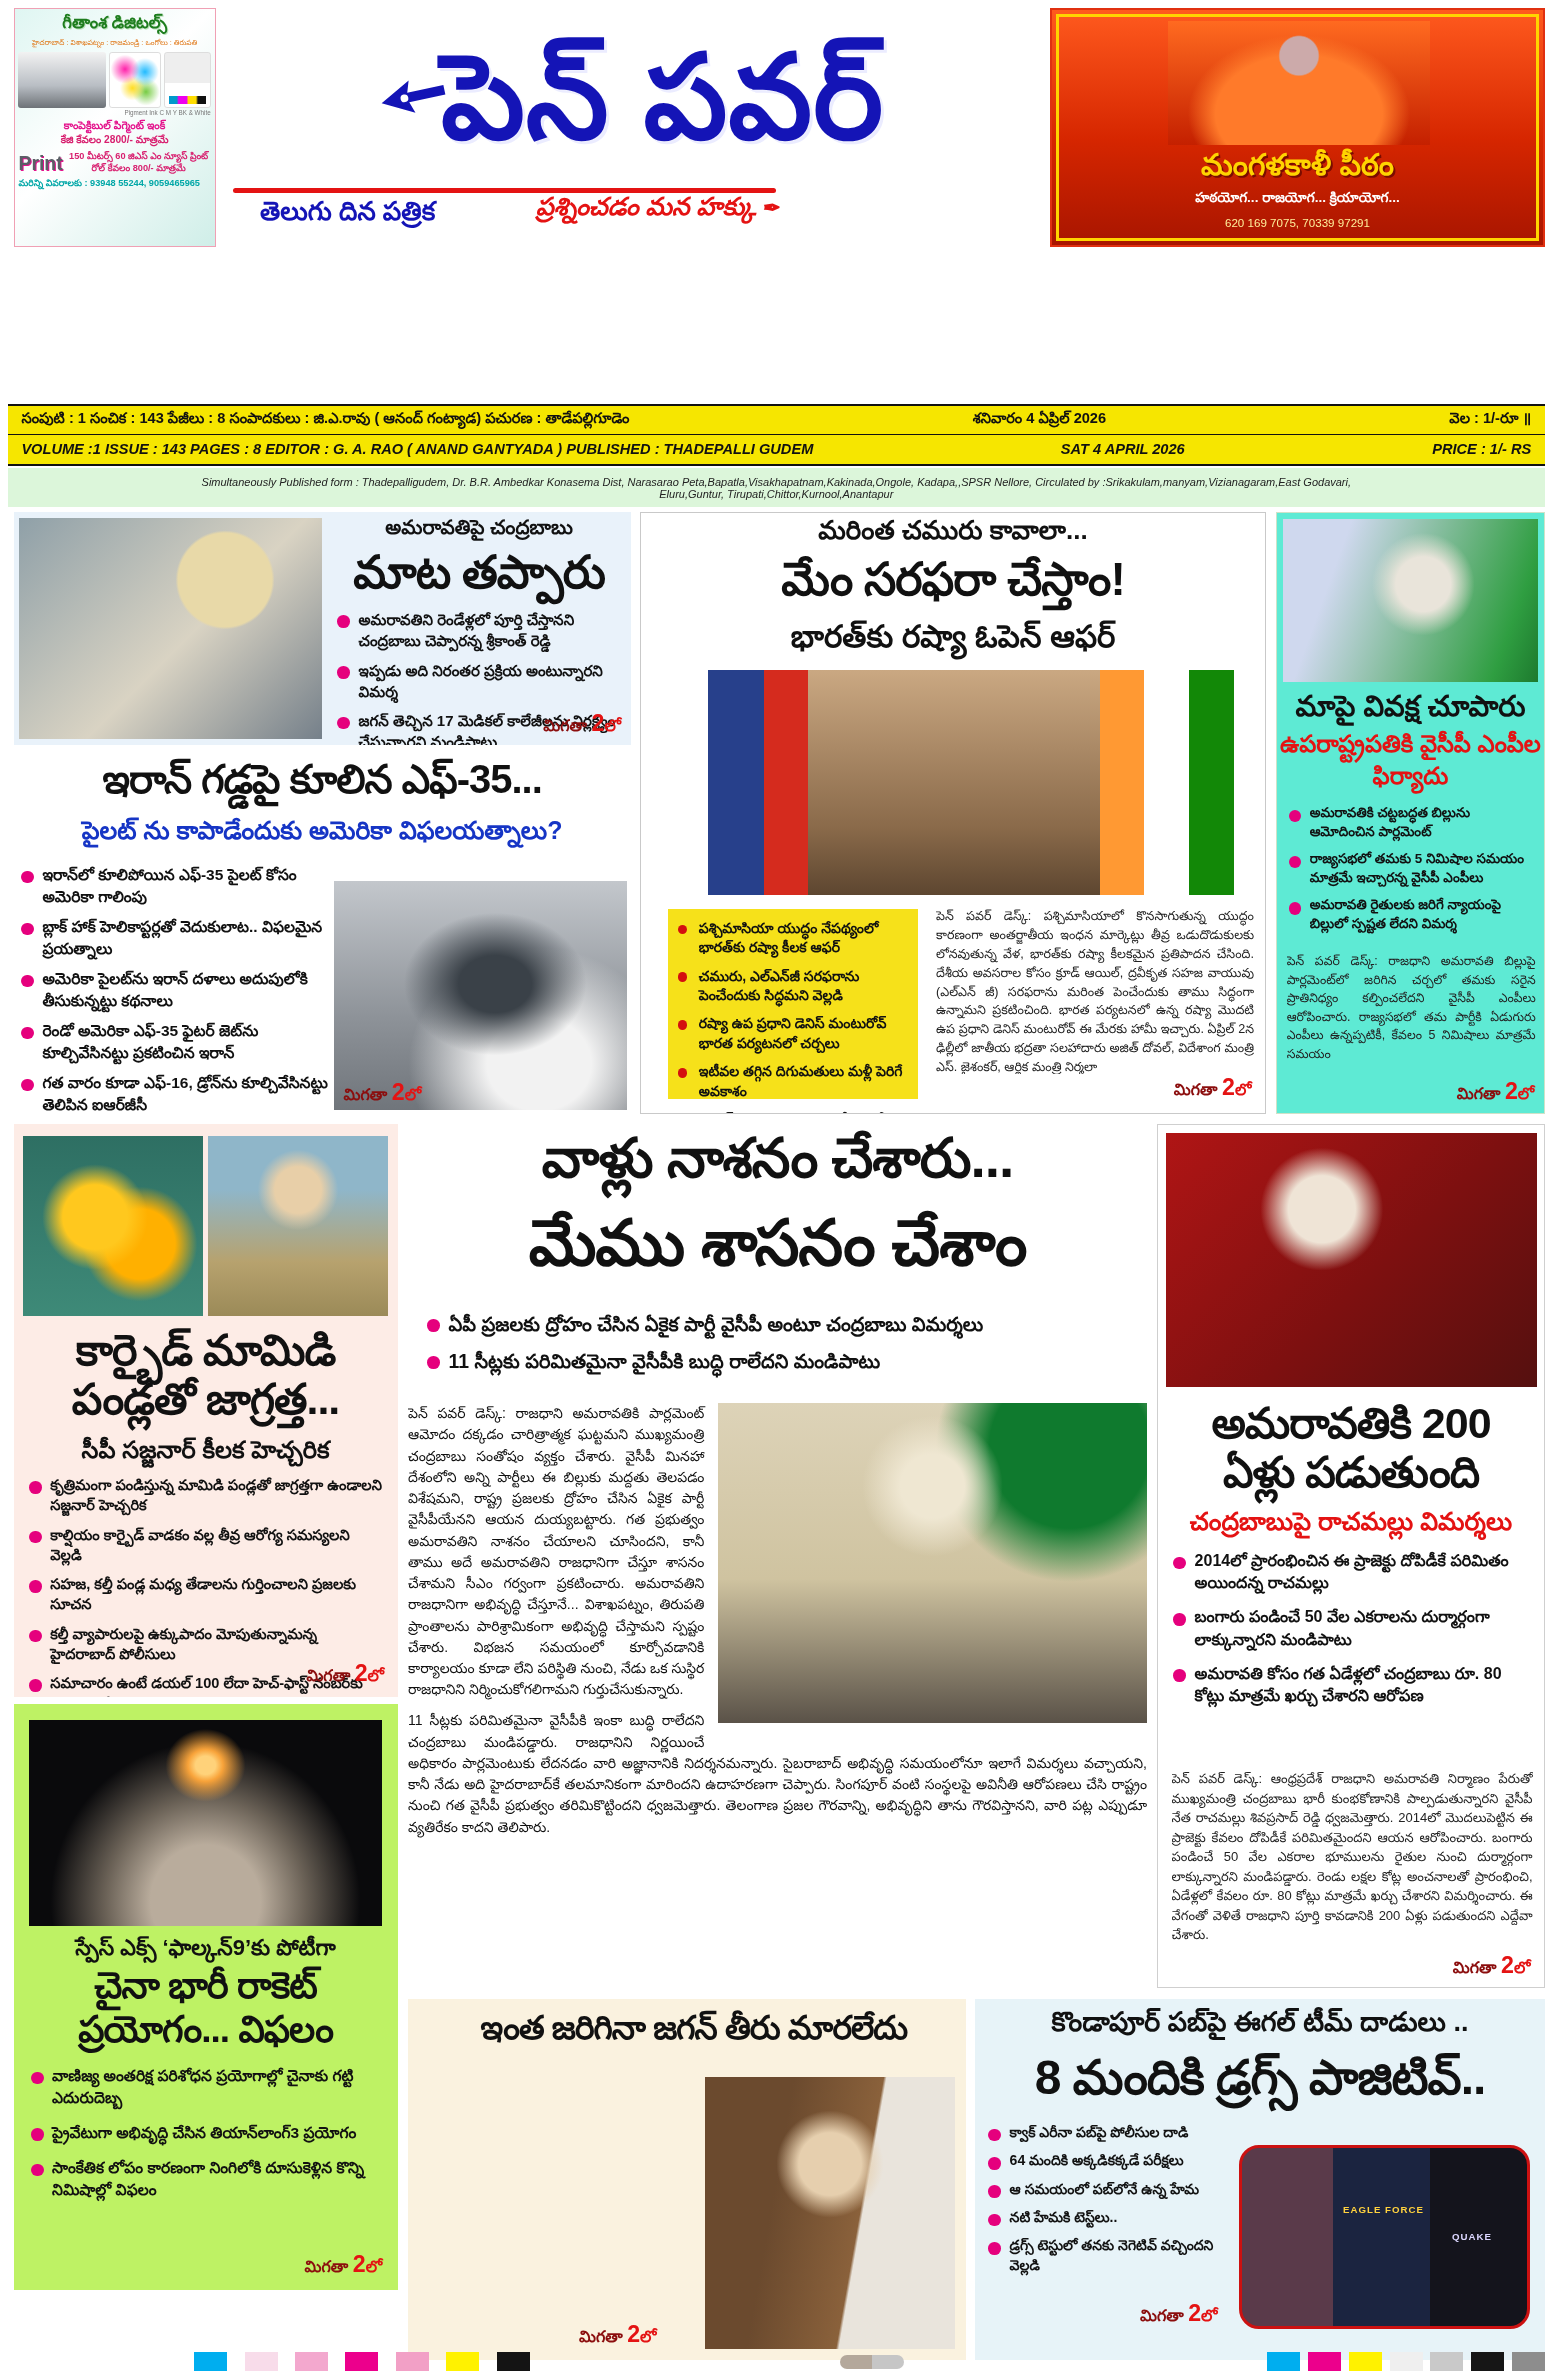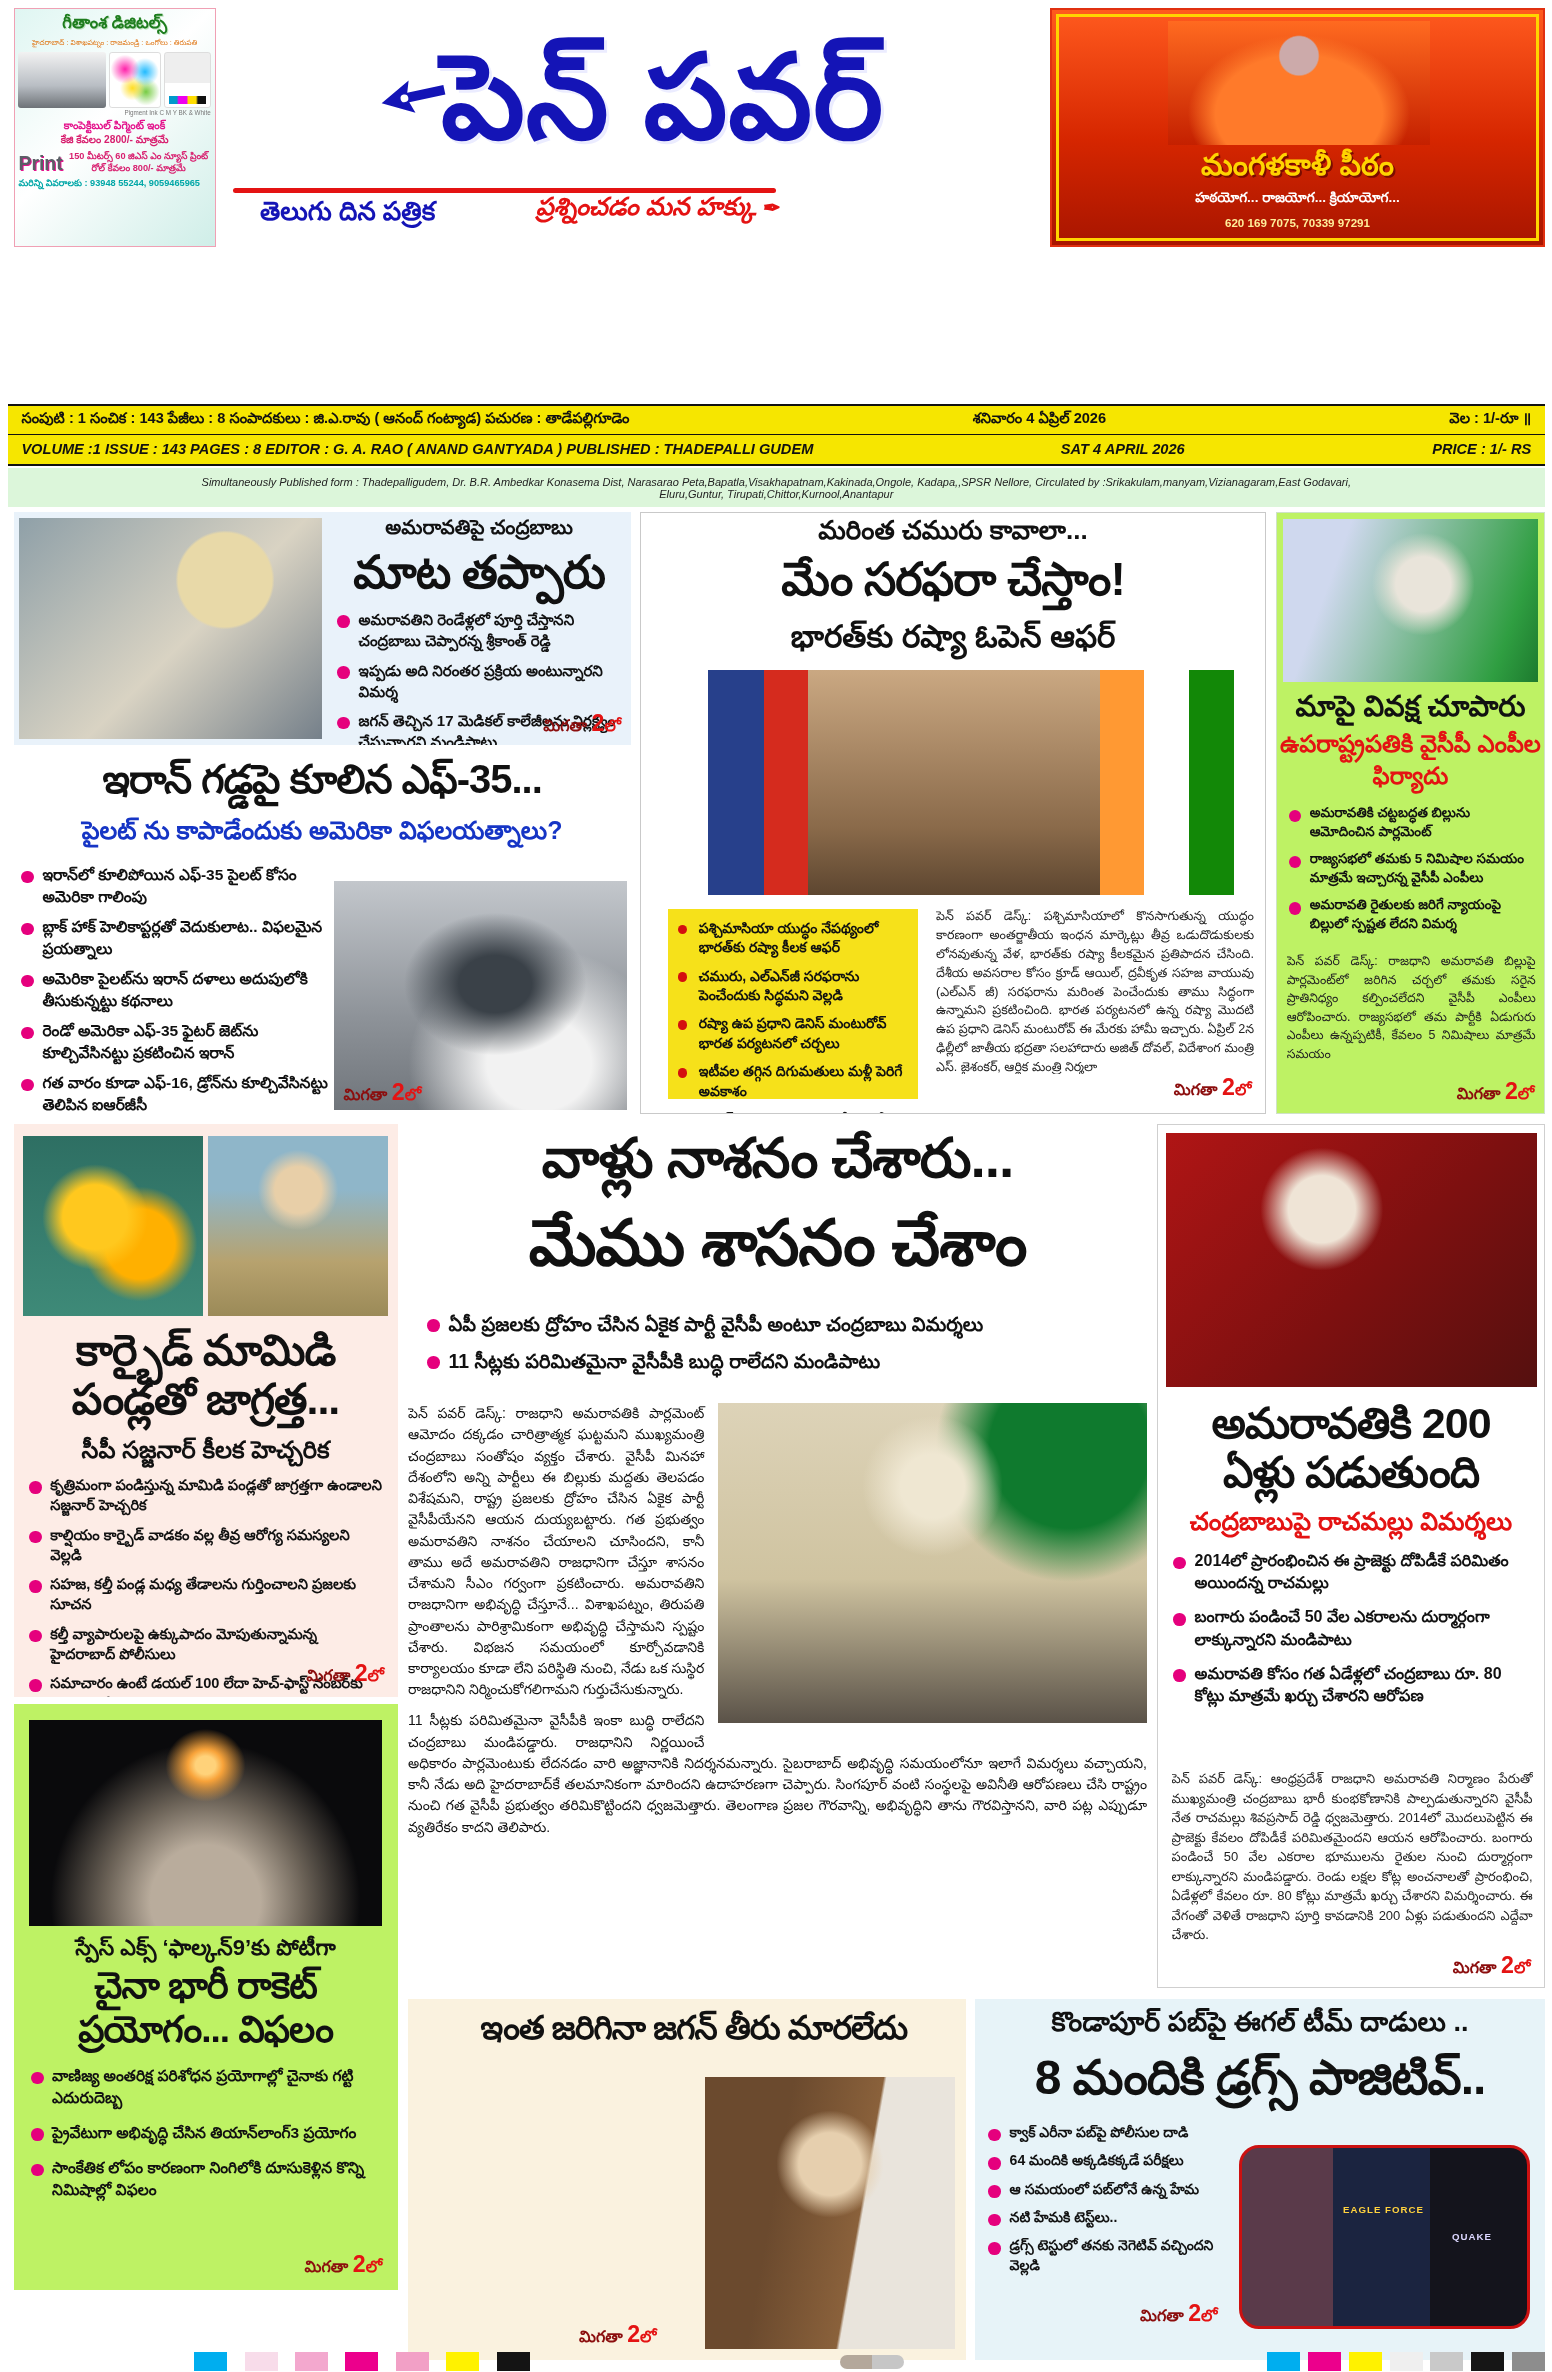--- a/index.html
+++ b/index.html
@@ -43,21 +43,21 @@
   .right-ad{left:1050px;top:7.8px;width:495px;height:239px;border:2.9px solid #e03010;box-sizing:border-box;
             background:linear-gradient(180deg,#ff5a1e,#d62600 55%,#a81500);padding:3.9px}
   .right-ad .frame{position:absolute;inset:3.9px;border:3.9px solid #ffd400}
   .ph-guru{position:absolute;left:116px;top:11.6px;width:262px;height:124px;
            background:radial-gradient(circle at 50% 28%,#caa 12%,transparent 13%),
                       radial-gradient(ellipse at 50% 75%,#ff7a2a 45%,transparent 60%),
                       linear-gradient(180deg,#ff6a20,#c42000)}
   .right-ad .t{position:absolute;left:0;right:0;top:138px;text-align:center;font-size:30px;font-weight:900;color:#ffd400;
                text-shadow:1.9px 1.9px 0 #7a0c00}
   .right-ad .tg{position:absolute;left:0;right:0;top:180px;text-align:center;font-size:13.6px;font-weight:700;color:#fff}
-  .right-ad .phn{position:absolute;left:0;right:0;top:206px;text-align:center;font-size:11.6px;font-weight:700;color:#ffef9a}
+  .right-ad .phn{position:absolute;left:0;right:0;top:206px;text-align:center;font-size:11.6px;font-weight:400;color:#ffef9a}
 
   
   .infobar{left:7.8px;top:404px;width:1537px;height:62px;background:#f6e600;border-top:2.9px solid #111;border-bottom:2.9px solid #111;box-sizing:border-box}
   .infobar .r1,.infobar .r2{display:flex;justify-content:space-between;align-items:center;height:28px;padding:0 13.6px}
   .infobar .r1{border-bottom:1.9px solid #111;font-size:14.6px;font-weight:700}
   .infobar .r2{font-size:14.6px;font-weight:700;font-style:italic}
   .distbar{left:7.8px;top:468px;width:1537px;height:39px;background:#dcf6da;font-style:italic;font-size:11px;
            display:flex;flex-direction:column;justify-content:center;text-align:center;color:#222}
 
   
@@ -96,21 +96,21 @@
   .a-ru .sub{font-size:31px;font-weight:700;text-align:center;margin-top:1.9px}
   .ph-meet{position:absolute;left:33px;top:157px;width:560px;height:225px;
       background:linear-gradient(90deg,#fff 0 6%,#27408b 6% 16%,#d52b1e 16% 24%,transparent 24%),
                  linear-gradient(90deg,transparent 0 76%,#f93 76% 84%,#fff 84% 92%,#128807 92% 100%),
                  linear-gradient(180deg,#caa882,#8a6a4a 70%,#5d4630)}
   .ybox{position:absolute;left:27px;top:396px;width:250px;height:190px;background:#f6e11a;padding:9.7px 7.8px;box-sizing:border-box}
   .ybox ul{font-size:14px}
   .a-ru .body-txt{position:absolute;left:295px;top:394px;width:318px;height:167px;overflow:hidden;font-size:12.6px}
   .a-ru .more{position:absolute;right:13.6px;bottom:9.7px}
 
-  .a-ycp{left:1276px;top:512px;width:269px;height:602px;background:#bef264;border:1px solid #cfe2c8;box-sizing:border-box}
+  .a-ycp{left:1276px;top:512px;width:269px;height:602px;background:#5eead4;border:1px solid #cfe2c8;box-sizing:border-box}
   .ph-ycp{position:absolute;left:5.8px;top:5.8px;width:255px;height:163px;
       background:radial-gradient(circle at 55% 40%,#e9e4da 16%,transparent 30%),
                  linear-gradient(110deg,#cfd8ee 0 22%,#2f9e41 85%,#1d7a2e)}
   .a-ycp .hl{position:absolute;left:0;right:0;top:177px;text-align:center;font-size:29px;font-weight:900}
   .a-ycp .sub{position:absolute;left:0;right:0;top:215px;text-align:center;font-size:24px;font-weight:800;color:#e41313;line-height:1.35}
   .a-ycp ul{position:absolute;left:9.7px;top:291px;width:249px;font-size:13.4px}
   .a-ycp .body-txt{position:absolute;left:9.7px;top:439px;width:249px;height:126px;overflow:hidden;font-size:12.4px}
   .a-ycp .more{position:absolute;right:9.7px;bottom:5.8px}
 
   

